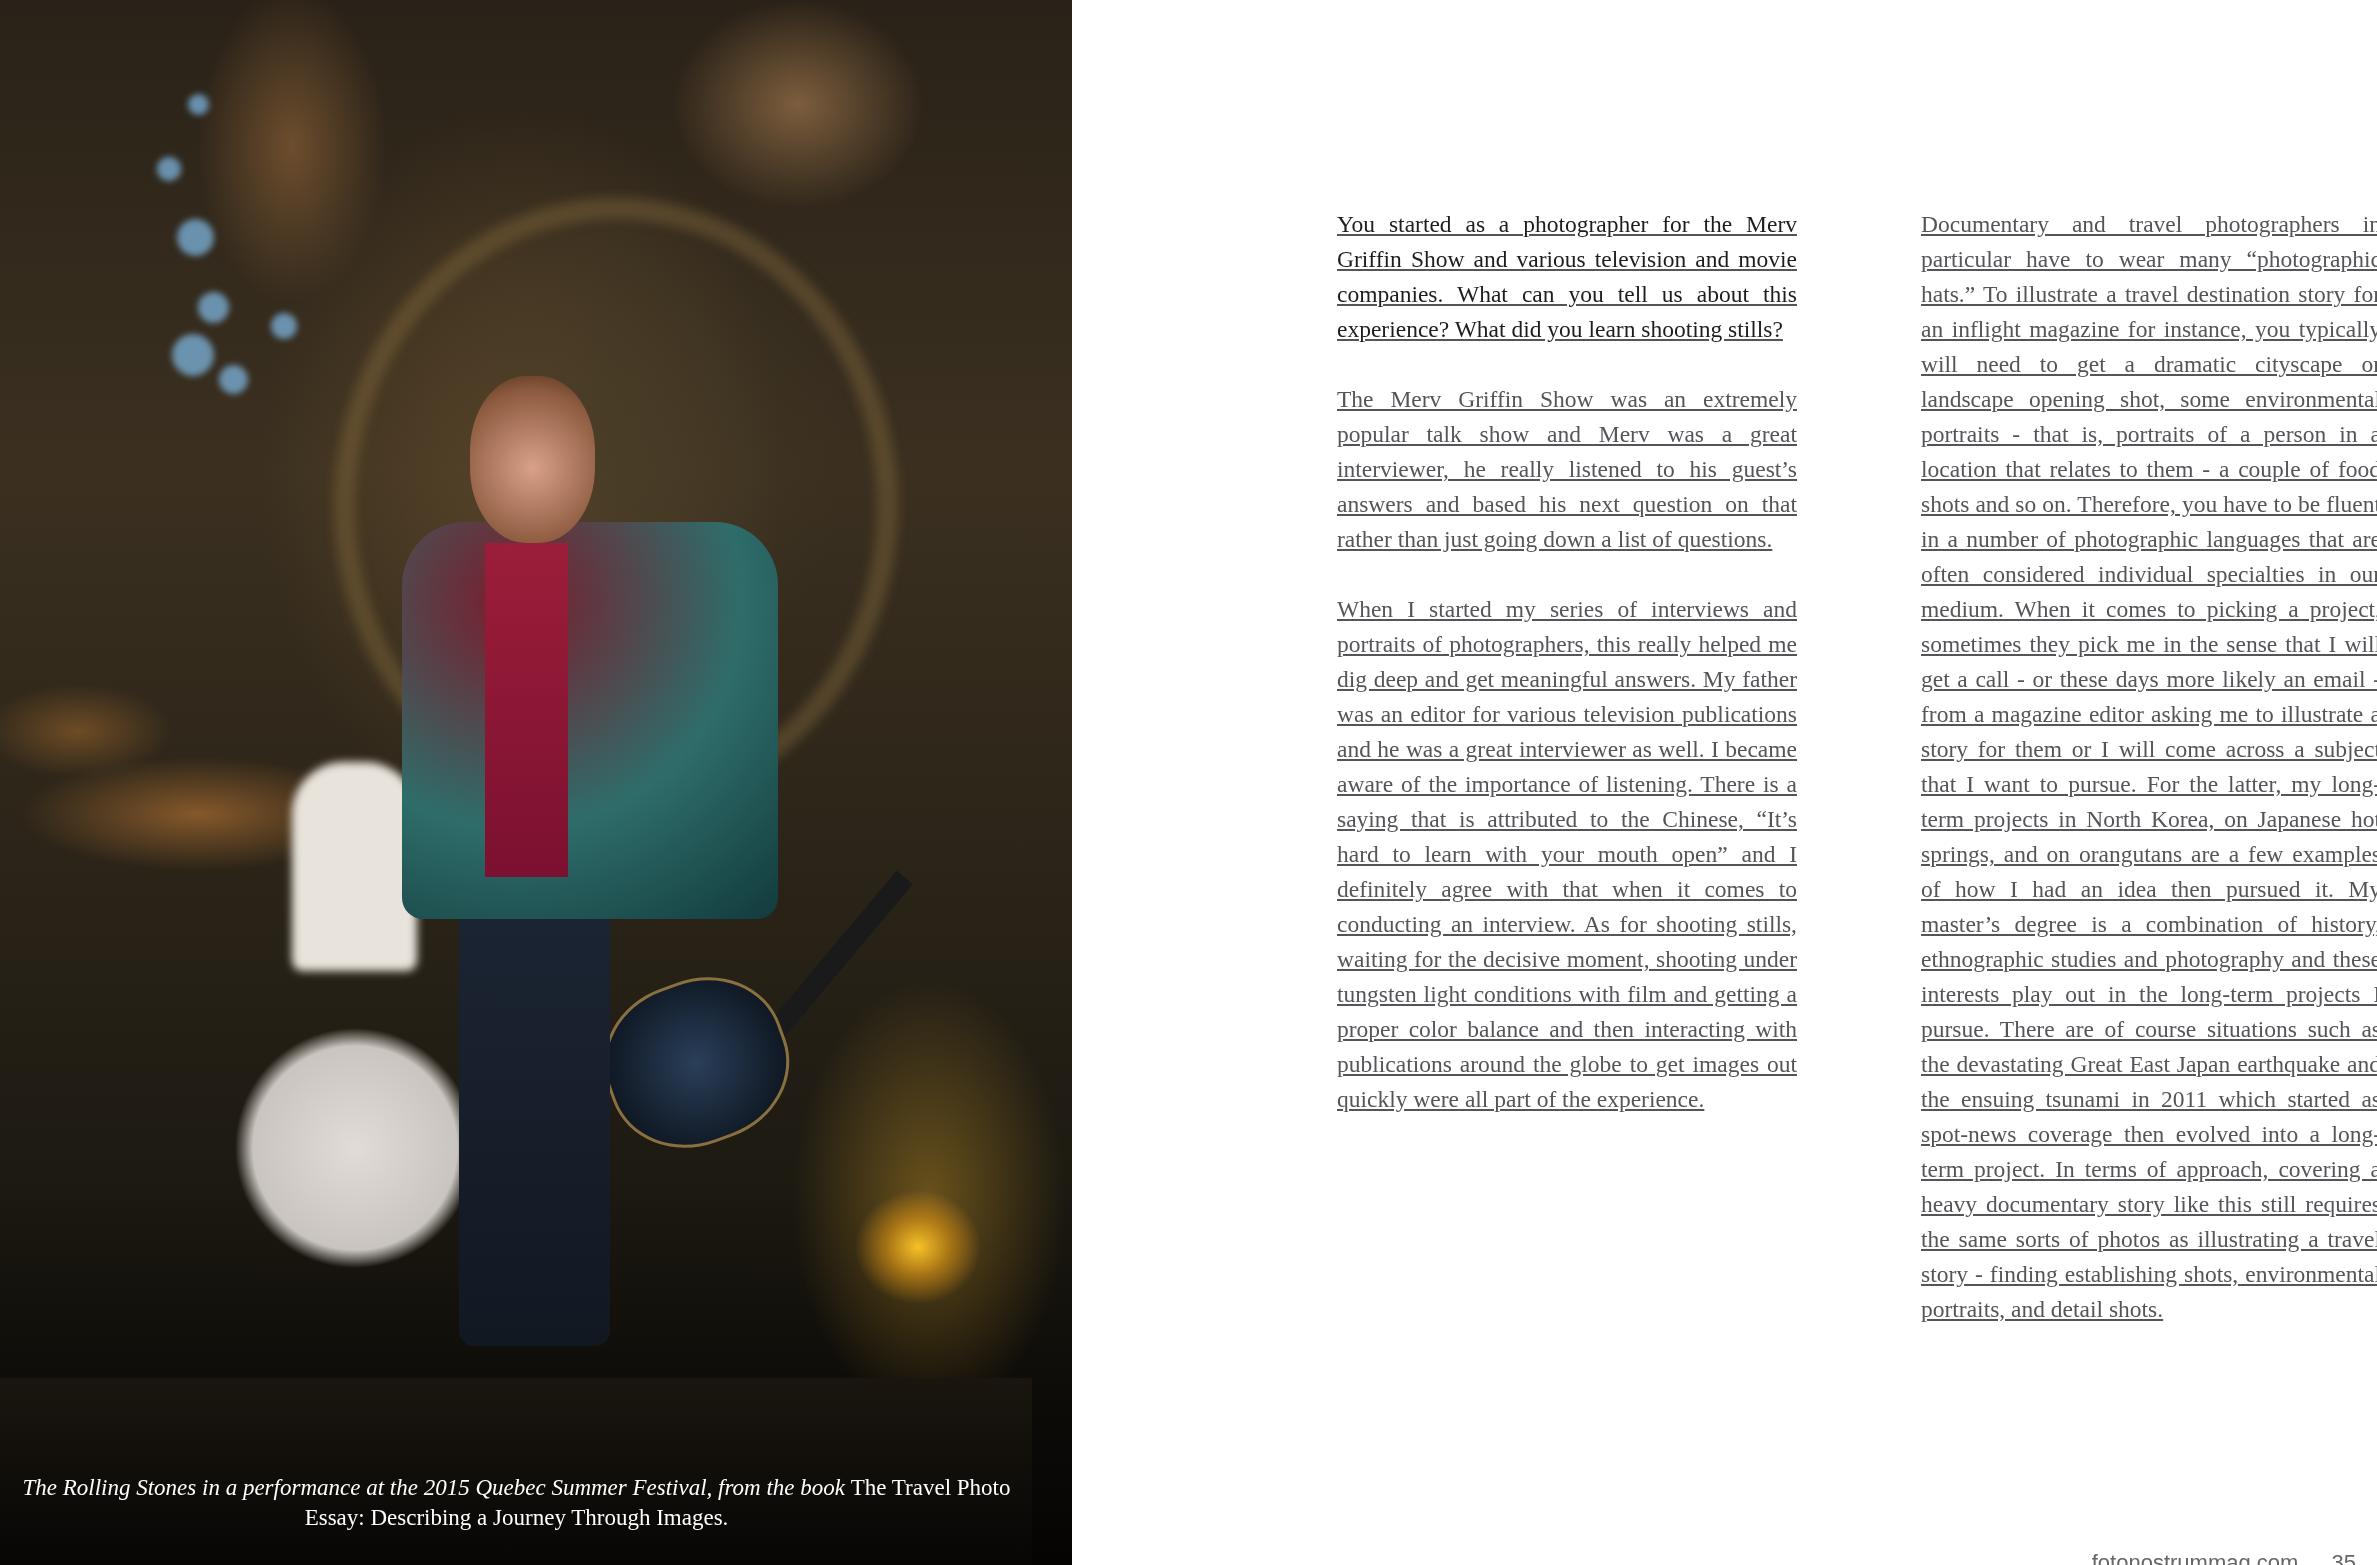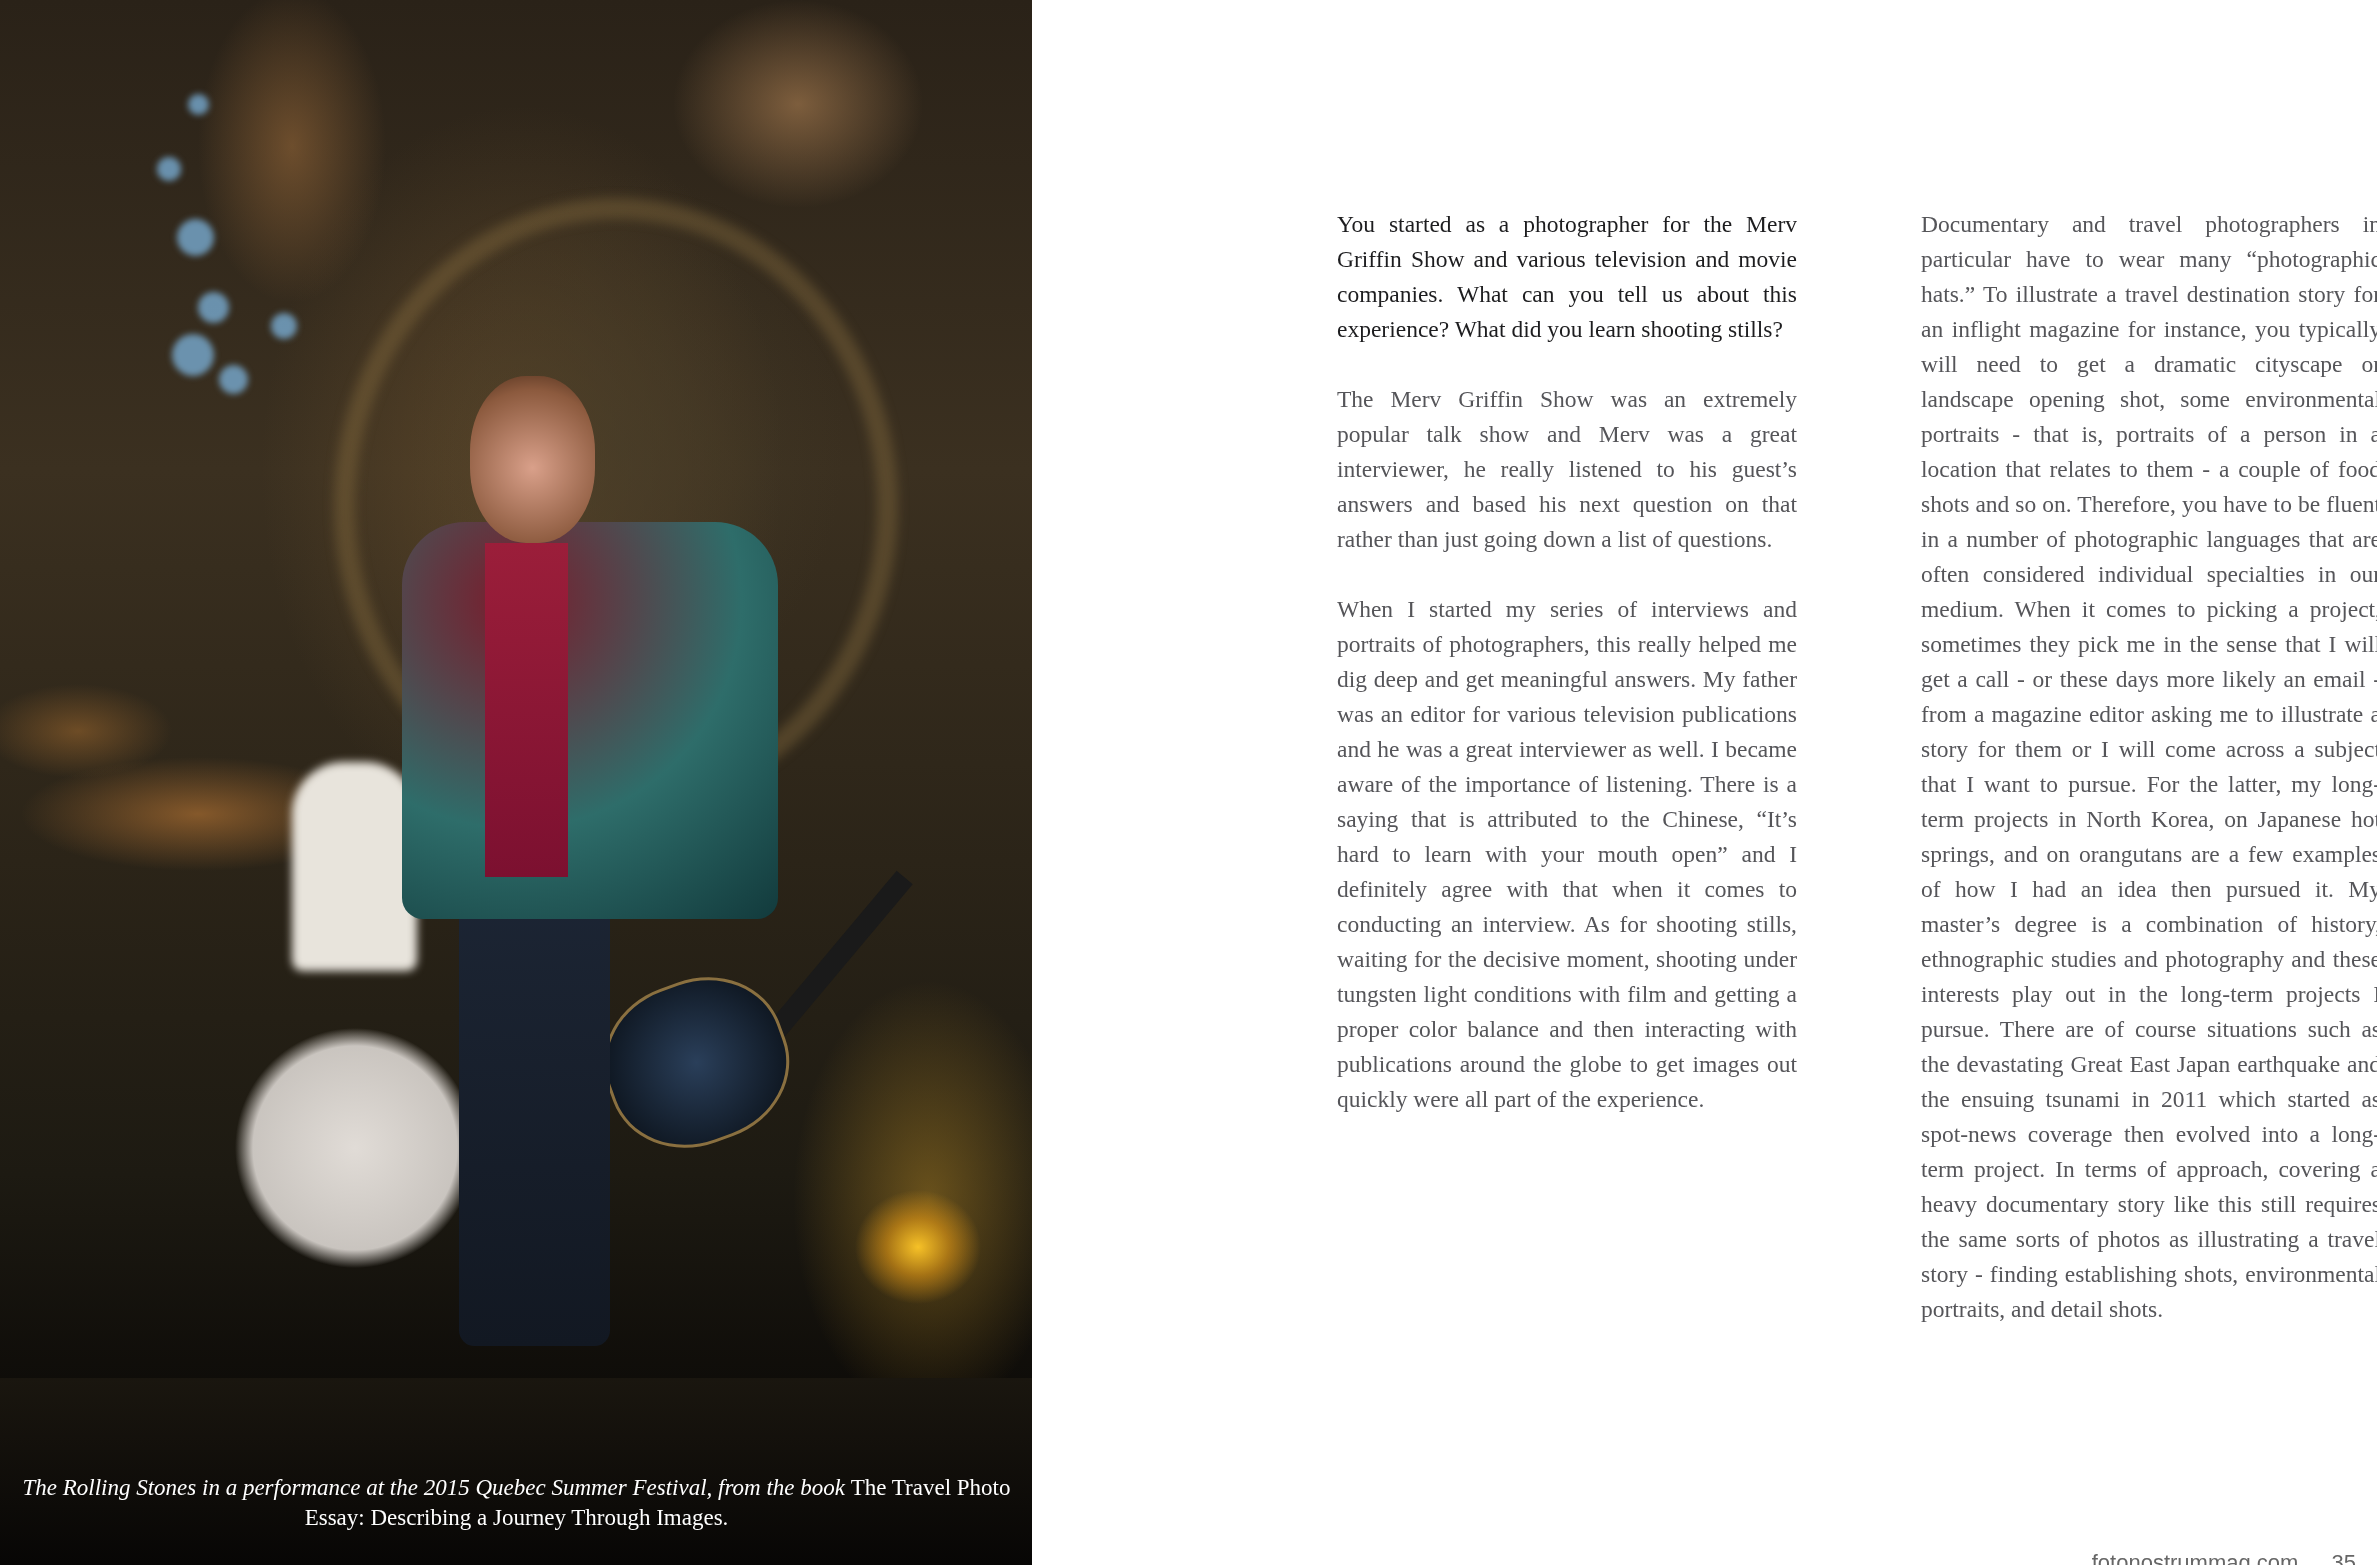--- a/index.html
+++ b/index.html
@@ -9,35 +9,36 @@
       radial-gradient(ellipse 63px 57px at 918px 1247px, rgba(255,200,40,0.95), rgba(255,170,20,0.5) 50%, rgba(0,0,0,0) 100%),
       radial-gradient(ellipse 136px 219px at 929px 1200px, rgba(200,150,40,0.45), rgba(0,0,0,0) 100%),
       radial-gradient(circle 120px at 355px 1148px, rgba(235,230,225,0.95), rgba(220,215,210,0.9) 85%, rgba(0,0,0,0) 100%),
       radial-gradient(ellipse 177px 57px at 198px 814px, rgba(170,110,50,0.7), rgba(0,0,0,0) 100%),
       radial-gradient(ellipse 94px 47px at 78px 731px, rgba(150,100,45,0.6), rgba(0,0,0,0) 100%),
       radial-gradient(ellipse 219px 271px at 626px 444px, rgba(70,60,40,0.65), rgba(0,0,0,0) 100%),
       radial-gradient(ellipse 125px 104px at 798px 104px, rgba(190,140,90,0.55), rgba(0,0,0,0) 100%),
       radial-gradient(ellipse 94px 157px at 292px 146px, rgba(160,110,60,0.55), rgba(0,0,0,0) 100%),
       radial-gradient(ellipse 261px 365px at 522px 470px, rgba(120,90,50,0.5), rgba(0,0,0,0) 100%),
       linear-gradient(180deg, #2a2218 0%, #3b3020 30%, #2b2418 55%, #1d1a12 75%, #0d0b08 90%, #050403 100%);
+    padding-left: 40px;
   }
   .photo .bokeh { position:absolute; border-radius:50%; background:rgba(130,190,235,0.7); filter:blur(3.1px); }
   .photo .screen-ring { position:absolute; left:334px; top:198px; width:522px; height:574px; border-radius:50%; border:21px solid rgba(150,120,70,0.35); filter:blur(5.2px); }
   .photo .singer-jacket { position:absolute; left:402px; top:522px; width:376px; height:397px;
     background: radial-gradient(circle at 30% 20%, #7a1c2c, #2e6d6a 55%, #123a3c 100%); border-radius:63px 63px 21px 21px; filter:blur(0.5px); }
   .photo .singer-shirt { position:absolute; left:485px; top:543px; width:83px; height:334px; background:linear-gradient(180deg,#9b1e3a,#7c1030); }
   .photo .singer-head { position:absolute; left:470px; top:376px; width:125px; height:167px; border-radius:45%; background:radial-gradient(circle at 50% 55%, #d9a08a, #8c5a3e 70%, #4a2c1a 100%); }
   .photo .singer-legs { position:absolute; left:459px; top:887px; width:151px; height:459px; background:linear-gradient(180deg,#1c2534,#121822); border-radius:15.7px; }
   .photo .guitar { position:absolute; left:605px; top:981px; width:177px; height:157px; border-radius:45%; background:radial-gradient(circle,#2a3f5a,#0e1620 80%); border:3.1px solid #8a7040; transform:rotate(-20deg); }
   .photo .guitar-neck { position:absolute; left:720px; top:814px; width:21px; height:271px; background:#1a1a1a; transform:rotate(40deg); transform-origin:bottom center; }
   .photo .drummer { position:absolute; left:292px; top:762px; width:125px; height:209px; border-radius:52px 52px 10.4px 10.4px; background:#e8e4dc; filter:blur(4.2px); }
   .photo .stage { position:absolute; left:0; top:1378px; width:1032px; height:188px; background:linear-gradient(180deg,#1a160f,#070605); }
   .caption { position:absolute; left:21px; top:1473px; width:991px; text-align:center; color:#ffffff; font-style:italic; font-size:23px; line-height:30px; }
   .caption .book { font-style:normal; }
-  .col { position:absolute; top:207px; width:460px; font-size:23.5px; line-height:35px; text-align:justify; color:#555559; }
+  .col { position:absolute; top:207px; width:460px; font-size:23.5px; line-height:35px; text-align:justify; color:#555559;text-decoration:underline; }
   .col p { margin:0 0 35px 0; }
   .col p:last-child { margin-bottom:0; }
   .col .q { color:#1d1d1f; }
   .col-left { left:1337px; }
   .col-right { left:1921px; }
   .footer { position:absolute; top:1550px; right:21px; font-family:"Liberation Sans","DejaVu Sans",sans-serif; font-size:22px; color:#666666;margin-left:42px; }
   .footer .site { margin-right:27px; }
 </style>
 </head>
 <body>

